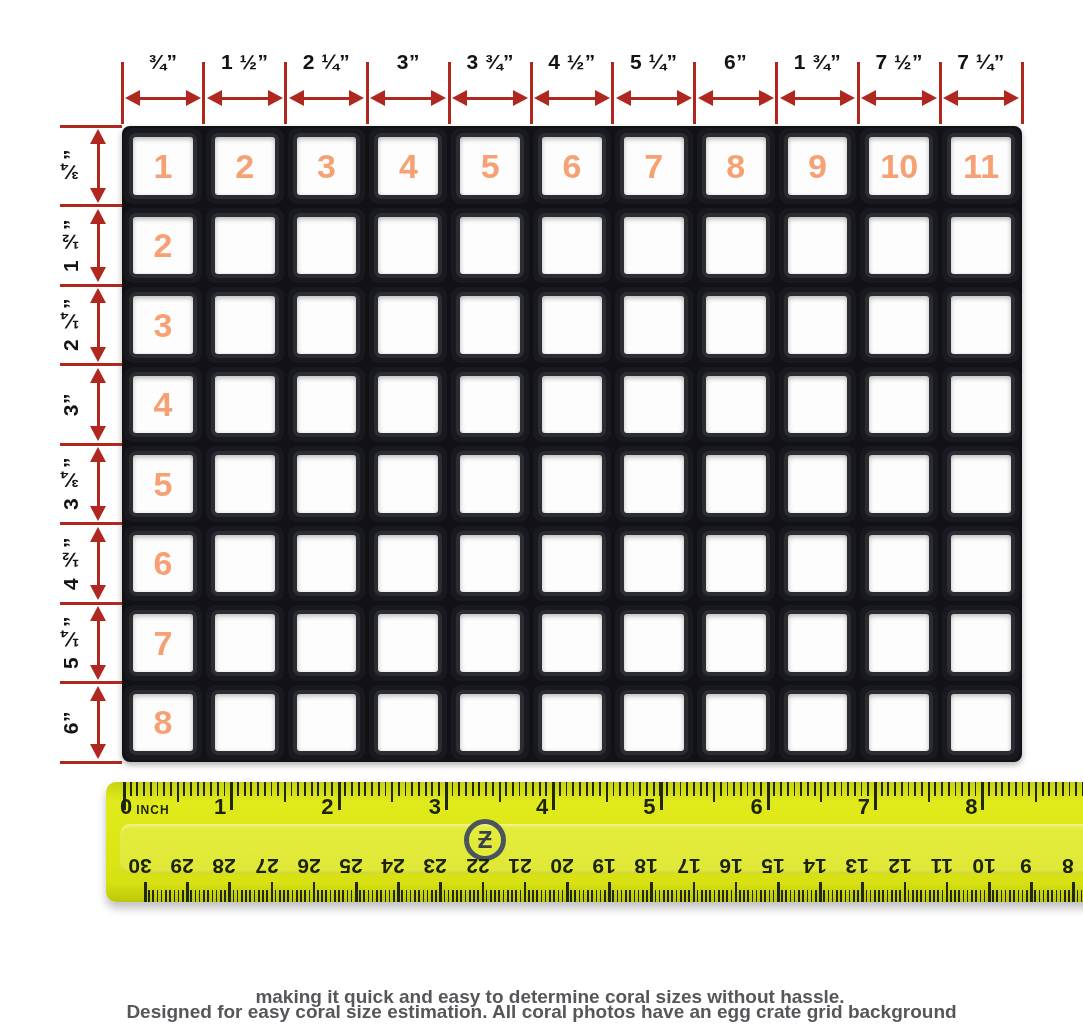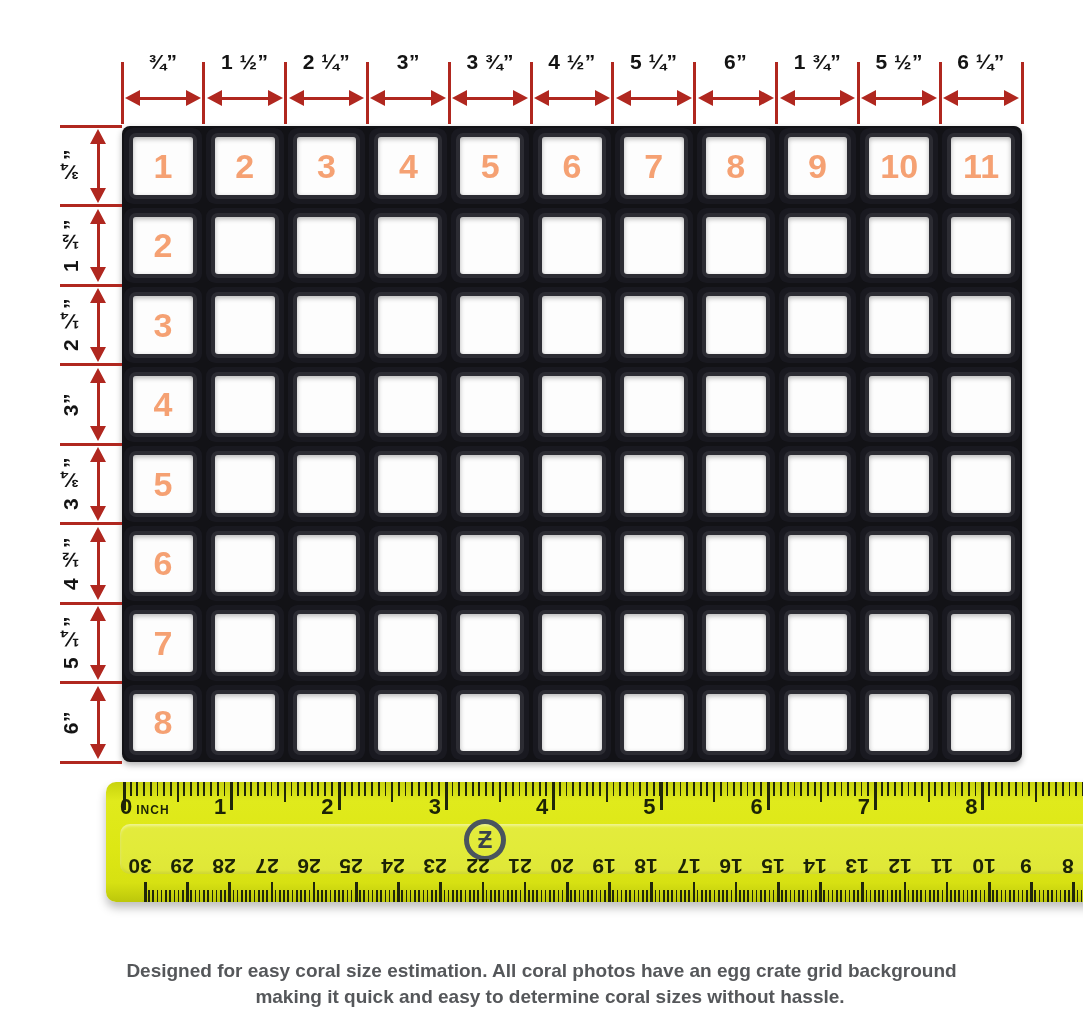--- a/index.html
+++ b/index.html
@@ -88,21 +88,21 @@
     width:42px;height:42px;box-sizing:border-box;border:5px solid #4a545e;border-radius:50%;
     display:flex;align-items:center;justify-content:center;
     font-weight:bold;font-size:24px;color:#39424b;background:transparent;
   }
   .logo-text{display:flex;flex-direction:column;}
   .brand{font-size:31px;font-weight:bold;color:#8a9dab;line-height:27px;letter-spacing:1.5px;}
   .url{font-size:12.5px;font-weight:bold;color:#39424b;letter-spacing:.6px;}
   
   .title{position:absolute;left:0;right:0;top:908px;text-align:center;font-size:35px;font-weight:bold;color:#393c40;letter-spacing:.3px;}
   .subtitle{position:absolute;left:0;right:0;text-align:center;font-size:19px;font-weight:bold;color:#55575a;line-height:26px;}
-  .subtitle.l1{top:958px;}
+  .subtitle.l1{top:999px;}
   .subtitle.l2{top:984px;padding-left:17px;}
 </style>
 </head>
 <body>
 
 <div id="stage">
 
   <div class="eggcrate" id="eggcrate">
       <div class="cell">
         <div class="cell-num">1</div>
@@ -318,25 +318,25 @@
       <div class="h-line"></div>
     </div>
     <div class="m-label" style="left: 694.727px; width: 81.8182px;">6”</div>
     <div class="h-arrow" style="left: 697.727px; width: 75.8182px;">
       <div class="h-line"></div>
     </div>
     <div class="m-label" style="left: 776.545px; width: 81.8182px;">1 ¾”</div>
     <div class="h-arrow" style="left: 779.545px; width: 75.8182px;">
       <div class="h-line"></div>
     </div>
-    <div class="m-label" style="left: 858.364px; width: 81.8182px;">5 ½”</div>
+    <div class="m-label" style="left: 858.364px; width: 81.8182px;">7 ½”</div>
     <div class="h-arrow" style="left: 861.364px; width: 75.8182px;">
       <div class="h-line"></div>
     </div>
-    <div class="m-label" style="left: 940.182px; width: 81.8182px;">6 ¼”</div>
+    <div class="m-label" style="left: 940.182px; width: 81.8182px;">7 ¼”</div>
     <div class="h-arrow" style="left: 943.182px; width: 75.8182px;">
       <div class="h-line"></div>
     </div>
     <div class="tick-h" style="top: 124.5px;"></div>
     <div class="tick-h" style="top: 204px;"></div>
     <div class="tick-h" style="top: 283.5px;"></div>
     <div class="tick-h" style="top: 363px;"></div>
     <div class="tick-h" style="top: 442.5px;"></div>
     <div class="tick-h" style="top: 522px;"></div>
     <div class="tick-h" style="top: 601.5px;"></div>

